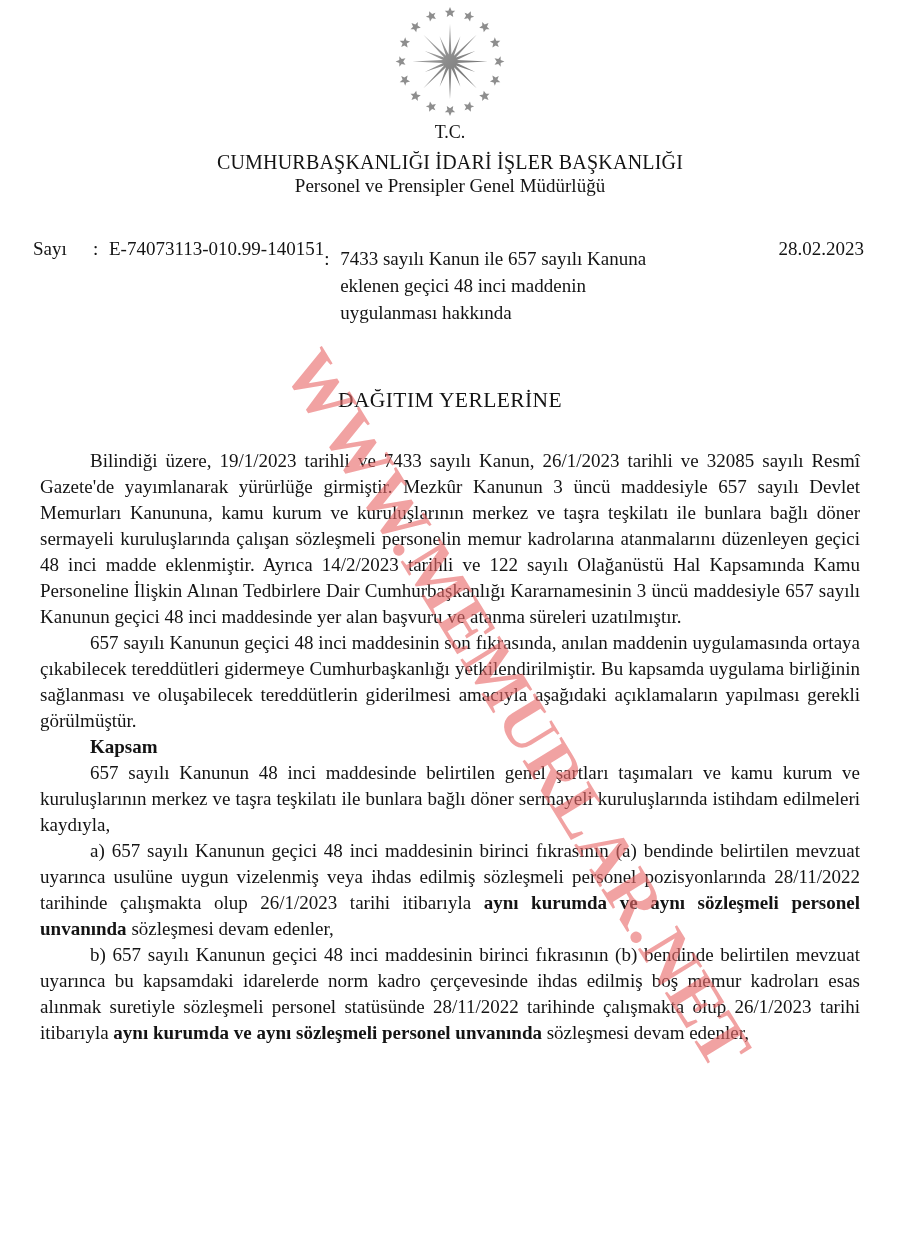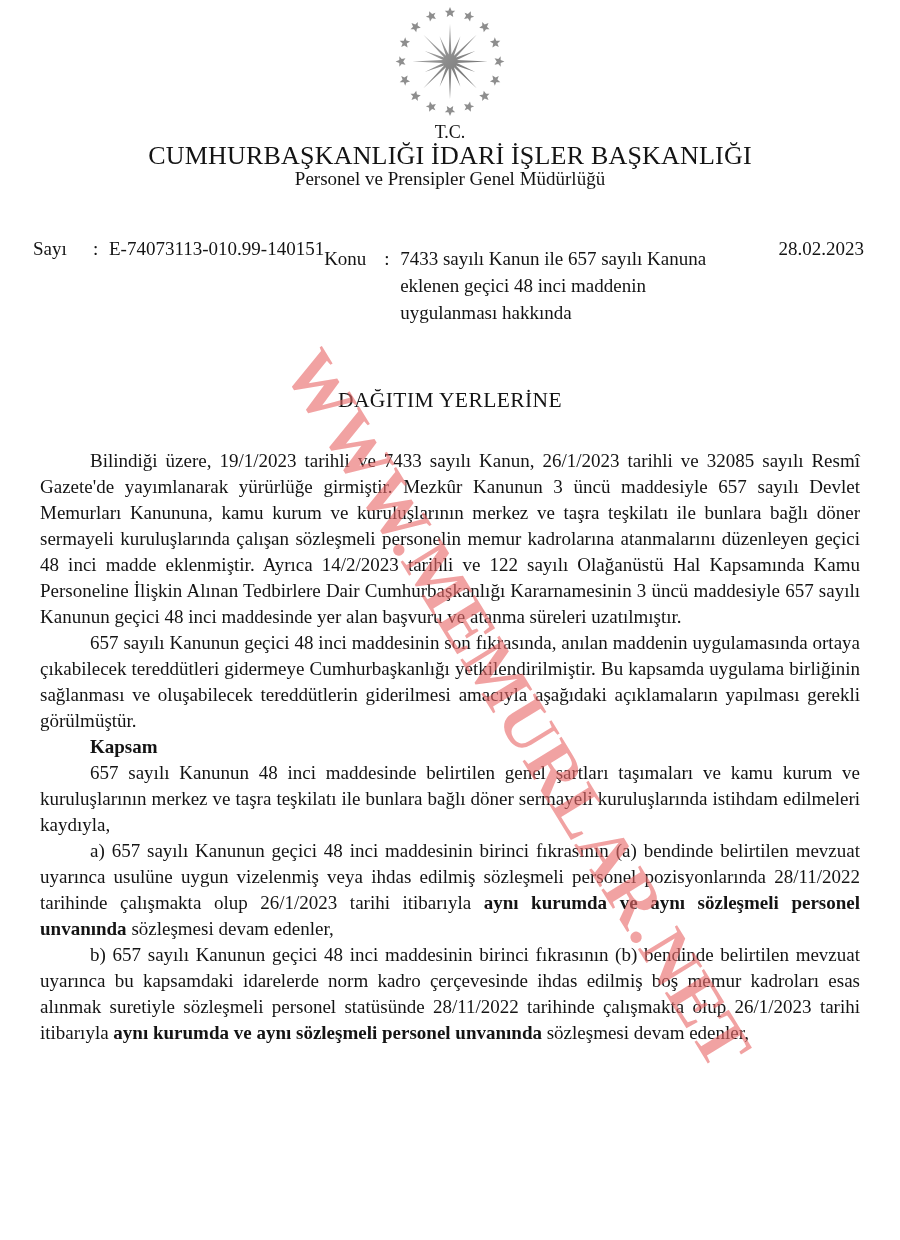--- a/index.html
+++ b/index.html
@@ -8,21 +8,21 @@
     width:900px;height:1172px;
     background:#ffffff;
     font-family:"Liberation Serif","DejaVu Serif",serif;
     color:#141414;
     overflow:hidden;
   }
   
   .letterhead{position:absolute;top:5px;left:0;right:0;text-align:center;}
   .emblem{width:126px;height:113px;display:block;margin:0 auto;}
   .tc{font-size:18px;line-height:21px;margin-top:4px;}
-  .org{font-size:26px;line-height:23px;margin-top:1px;letter-spacing:0.2px;}
+  .org{font-size:20px;line-height:23px;margin-top:8px;letter-spacing:0.2px;}
   .dept{font-size:19px;line-height:22px;margin-top:1px;}
   
   .meta{position:absolute;top:236px;left:33px;right:36px;
         display:flex;justify-content:space-between;align-items:flex-start;
         font-size:19px;}
   .meta-rows{display:flex;flex-direction:row;}
   .meta-row{display:flex;line-height:26px;}
   .meta-row.konu{margin-top:9px;line-height:27px;}
   .meta-label{width:60px;flex:0 0 60px;}
   .meta-colon{width:16px;flex:0 0 16px;}
@@ -94,21 +94,20 @@
   </div>
 
   <div class="meta">
     <div class="meta-rows">
       <div class="meta-row">
         <span class="meta-label">Sayı</span>
         <span class="meta-colon">:</span>
         <span>E-74073113-010.99-140151</span>
       </div>
       <div class="meta-row konu">
-        <span class="meta-label">Konu</span>
         <span class="meta-colon">:</span>
         <div class="konu-lines">
           <div>7433 sayılı Kanun ile 657 sayılı Kanuna</div>
           <div>eklenen geçici 48 inci maddenin</div>
           <div>uygulanması hakkında</div>
         </div>
       </div>
     </div>
     <div class="doc-date">28.02.2023</div>
   </div>

